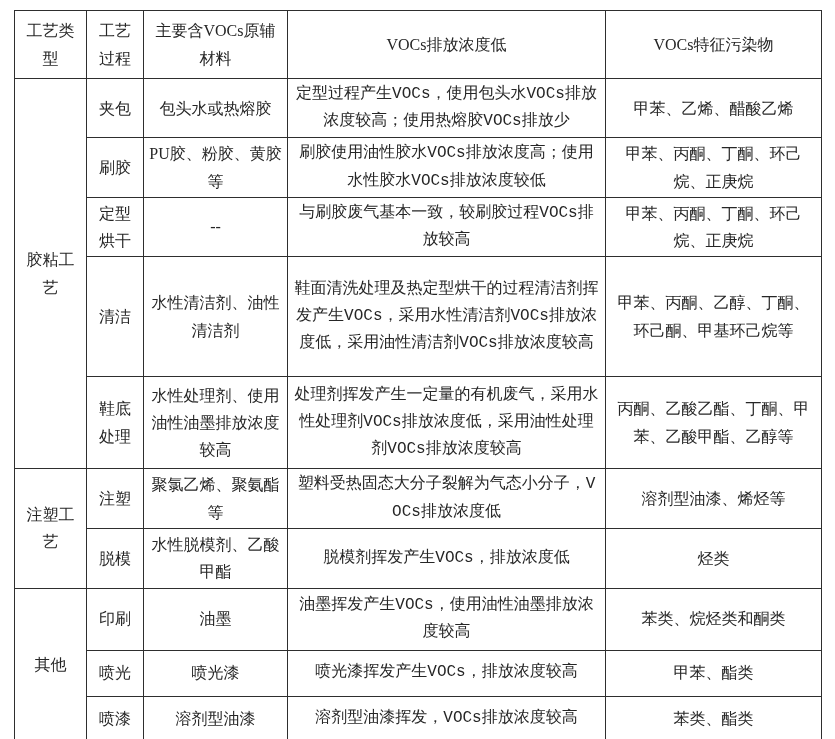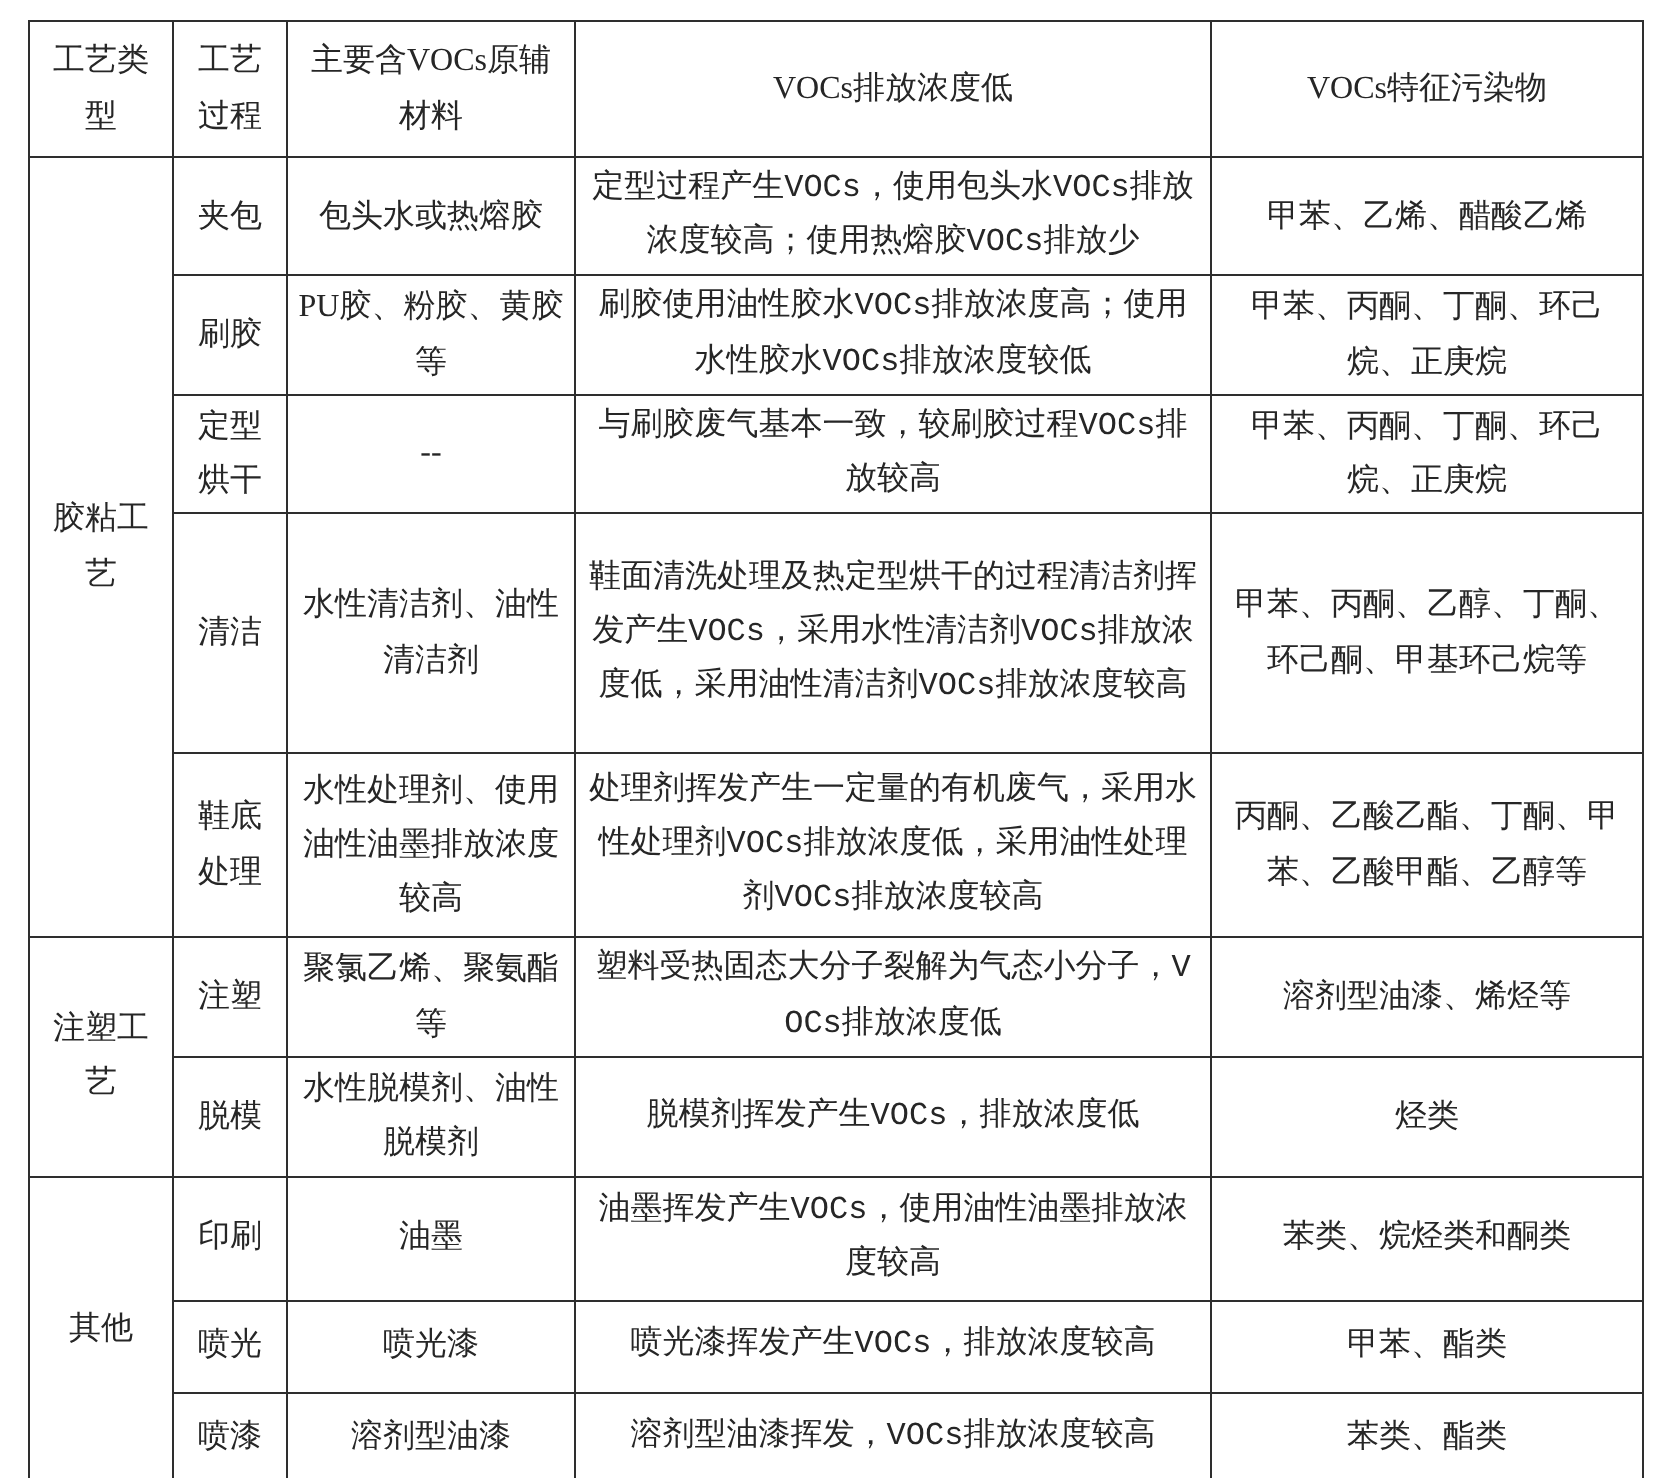--- a/index.html
+++ b/index.html
@@ -103,21 +103,21 @@
         </tr>
         <tr style="height: 60px;">
           <td rowspan="2" class="c-type">注塑工艺</td>
           <td class="c-process">注塑</td>
           <td class="c-materials">聚氯乙烯、聚氨酯等</td>
           <td class="c-characteristics">塑料受热固态大分子裂解为气态小分子，VOCs排放浓度低</td>
           <td class="c-pollutants">溶剂型油漆、烯烃等</td>
         </tr>
         <tr style="height: 59px;">
           <td class="c-process">脱模</td>
-          <td class="c-materials">水性脱模剂、油性脱模剂</td>
+          <td class="c-materials">水性脱模剂、乙酸甲酯</td>
           <td class="c-characteristics">脱模剂挥发产生VOCs，排放浓度低</td>
           <td class="c-pollutants">烃类</td>
         </tr>
         <tr style="height: 62px;">
           <td rowspan="3" class="c-type">其他</td>
           <td class="c-process">印刷</td>
           <td class="c-materials">油墨</td>
           <td class="c-characteristics">油墨挥发产生VOCs，使用油性油墨排放浓度较高</td>
           <td class="c-pollutants">苯类、烷烃类和酮类</td>
         </tr>

